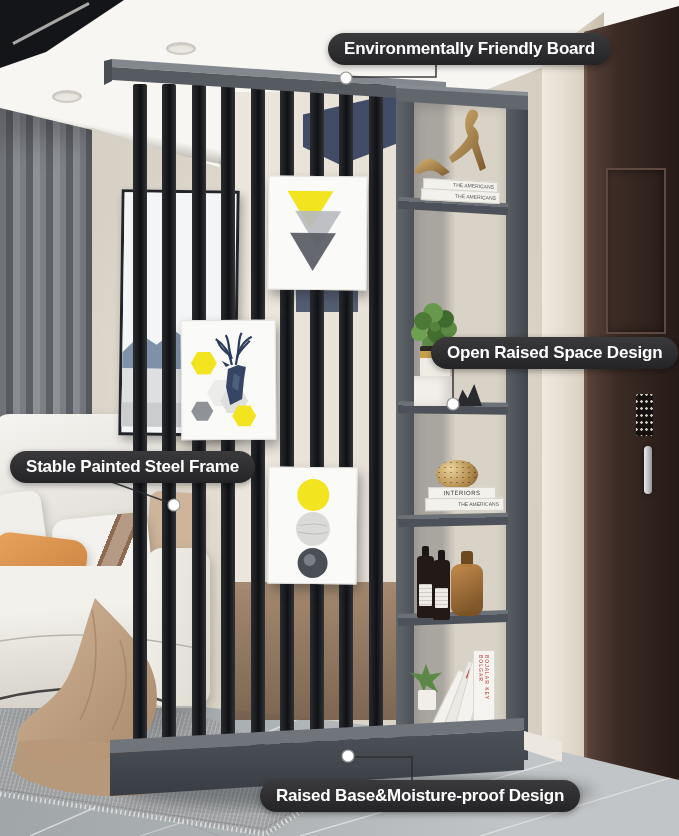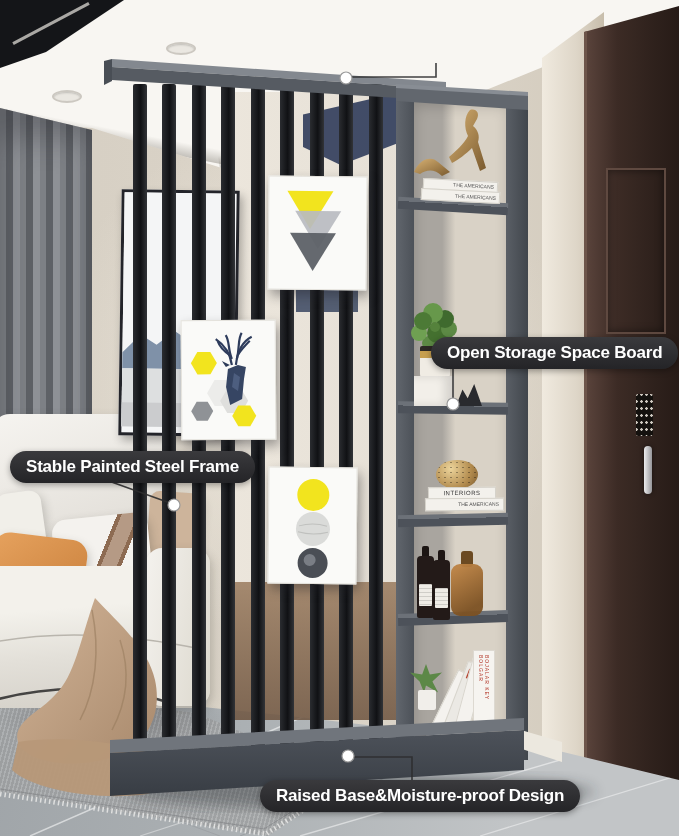--- a/index.html
+++ b/index.html
@@ -346,22 +346,25 @@
       <path d="M412,781 L412,757 L352,757"></path>
     </g>
     <g fill="#ffffff" stroke="#9a9a9a" stroke-width="1.2">
       <circle cx="346" cy="78" r="6"></circle>
       <circle cx="453" cy="404" r="6"></circle>
       <circle cx="174" cy="505" r="6"></circle>
       <circle cx="348" cy="756" r="6"></circle>
     </g>
   </svg>
 
+  <div class="pill" id="pillBoard">
+    <span>Environmentally Friendly Board</span>
+  </div>
   <div class="pill" id="pillStorage">
-    <span>Open Storage Space Board</span>
+    <span>Open Raised Space Design</span>
   </div>
   <div class="pill" id="pillBase">
     <span>Raised Base&amp;Moisture-proof Design</span>
   </div>
   <div class="pill" id="pillFrame">
     <span>Stable Painted Steel Frame</span>
   </div>
 
 </div>
 

